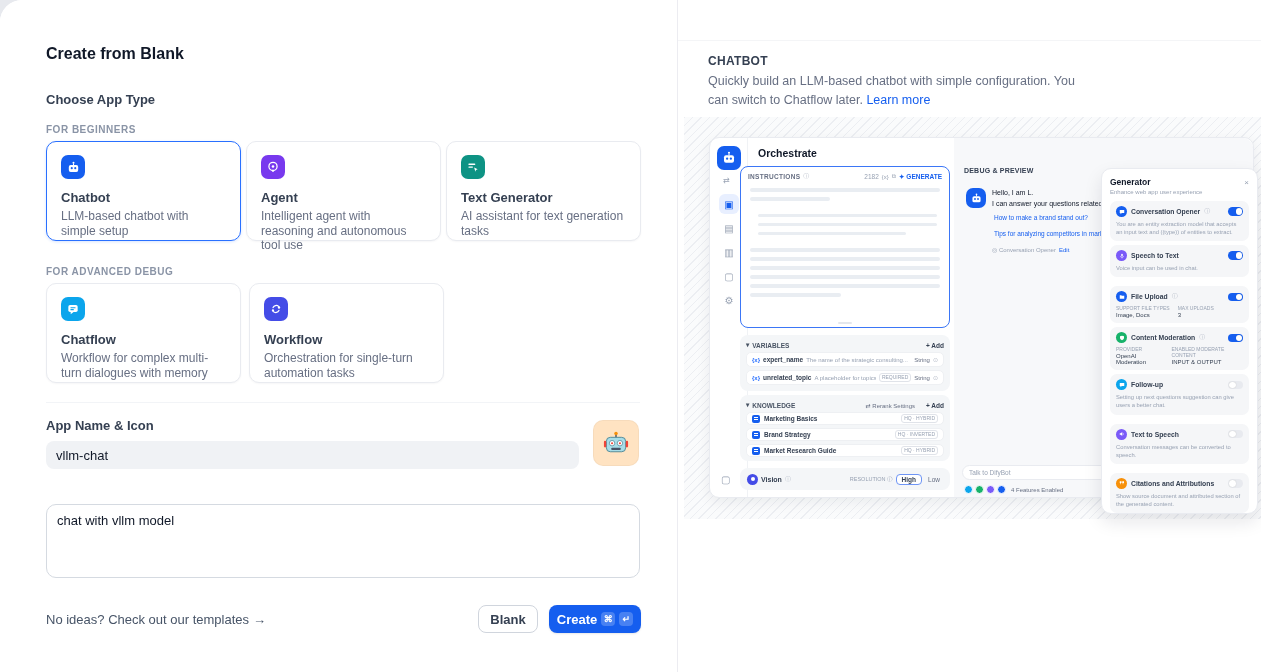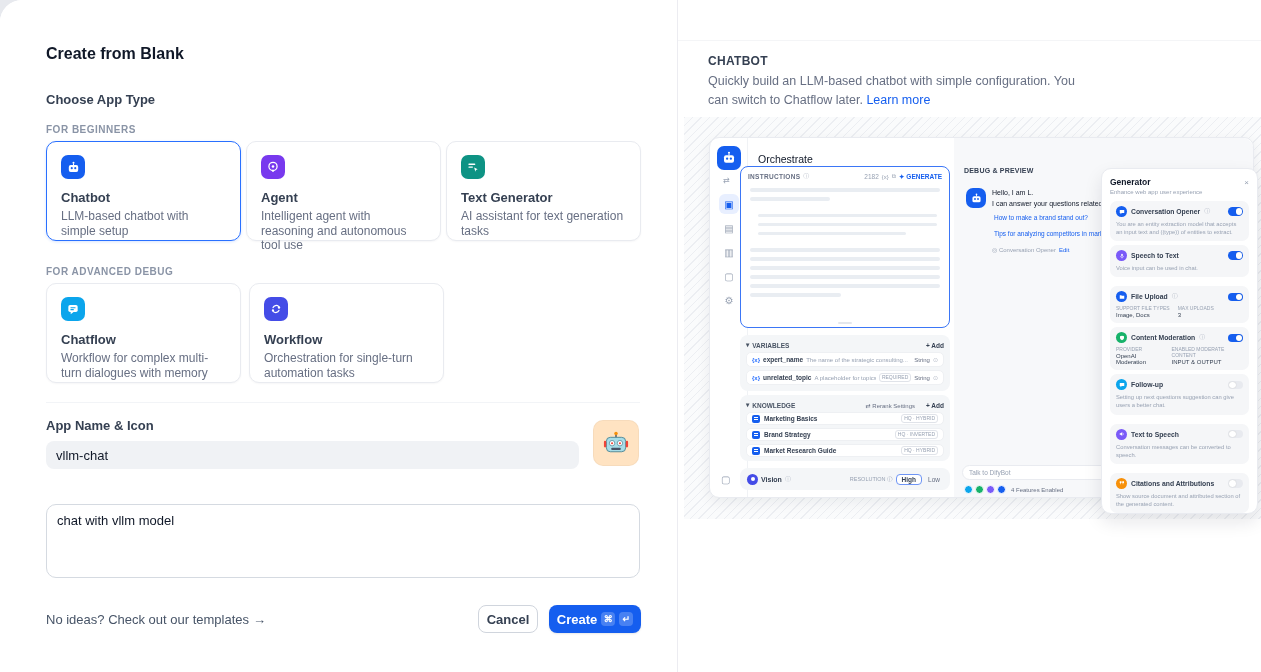--- a/index.html
+++ b/index.html
@@ -62,21 +62,21 @@
   .pcard { position:absolute; left:25px; top:20px; width:545px; height:361px; background:#fff; border:1px solid #e9ebf0;
            border-radius:10px; box-shadow:0 4px 14px rgba(16,24,40,.07); font-size:7px; color:#354052; overflow:hidden; }
   .psidebar { position:absolute; left:0; top:0; width:38px; height:100%; border-right:1px solid #f0f2f5; }
   .papp-icon { position:absolute; left:7px; top:8px; width:24px; height:24px; border-radius:7px; background:#155eef;
                display:flex; align-items:center; justify-content:center; }
   .pswap { position:absolute; left:13px; top:38px; font-size:8px; color:#98a2b3; }
   .pnav { position:absolute; width:20px; height:20px; left:9px; border-radius:6px; display:flex; align-items:center;
           justify-content:center; font-size:10px; color:#98a2b3; }
   .pnav.sel { background:#e8efff; color:#155eef; }
   .pnav-bottom { position:absolute; left:11px; top:336px; font-size:10px; color:#98a2b3; }
-  .ptitle { position:absolute; left:48px; top:15px; font-size:10.5px; font-weight:400; color:#101828; }
+  .ptitle { position:absolute; left:48px; top:9px; font-size:10.5px; font-weight:700; color:#101828; }
 
   .model-chip { position:absolute; left:362px; top:5px; width:92px; height:17px; background:#f4f6f9; border:1px solid #eceef2;
                 border-radius:9px; display:flex; align-items:center; gap:3px; padding:0 4px; }
   .mc-logo { width:10px; height:10px; border-radius:3px; background:#3f8cff; color:#fff; font-size:6px; display:flex;
              align-items:center; justify-content:center; }
   .mc-name { font-size:6.5px; font-weight:700; color:#354052; }
   .mc-tag { font-size:5px; color:#676f83; border:1px solid #d0d5dd; border-radius:3px; padding:0 2px; line-height:7px; }
   .mc-ico { font-size:5.5px; color:#98a2b3; }
   .sliders-ico { position:absolute; left:459px; top:9px; font-size:8px; color:#676f83; }
   .publish-btn { position:absolute; left:477px; top:4px; width:45px; height:18px; background:#155eef; color:#fff;
@@ -257,21 +257,21 @@
 
       <div class="desc-label-row">
         <b>Description</b>
         <span class="desc-optional">(Optional)</span>
       </div>
       <textarea class="desc-area" style="">chat with vllm model</textarea>
 
       <div class="templates-link">
         <span>No ideas? Check out our templates</span><span class="templates-arrow">→</span>
       </div>
-      <div class="btn btn-cancel">Cancel</div>
+      <div class="btn btn-cancel">Blank</div>
       <div class="btn btn-create">
         <span>Create</span>
         <span class="kbd">⌘</span>
         <span class="kbd">↵</span>
       </div>
     </div>
 
     <div class="right">
       <div class="right-topline"></div>
       <div class="pv-heading">CHATBOT</div>

